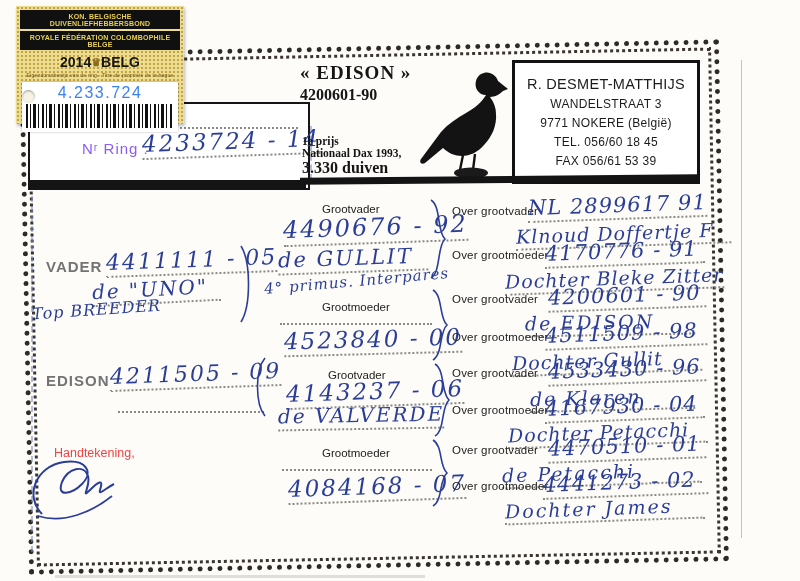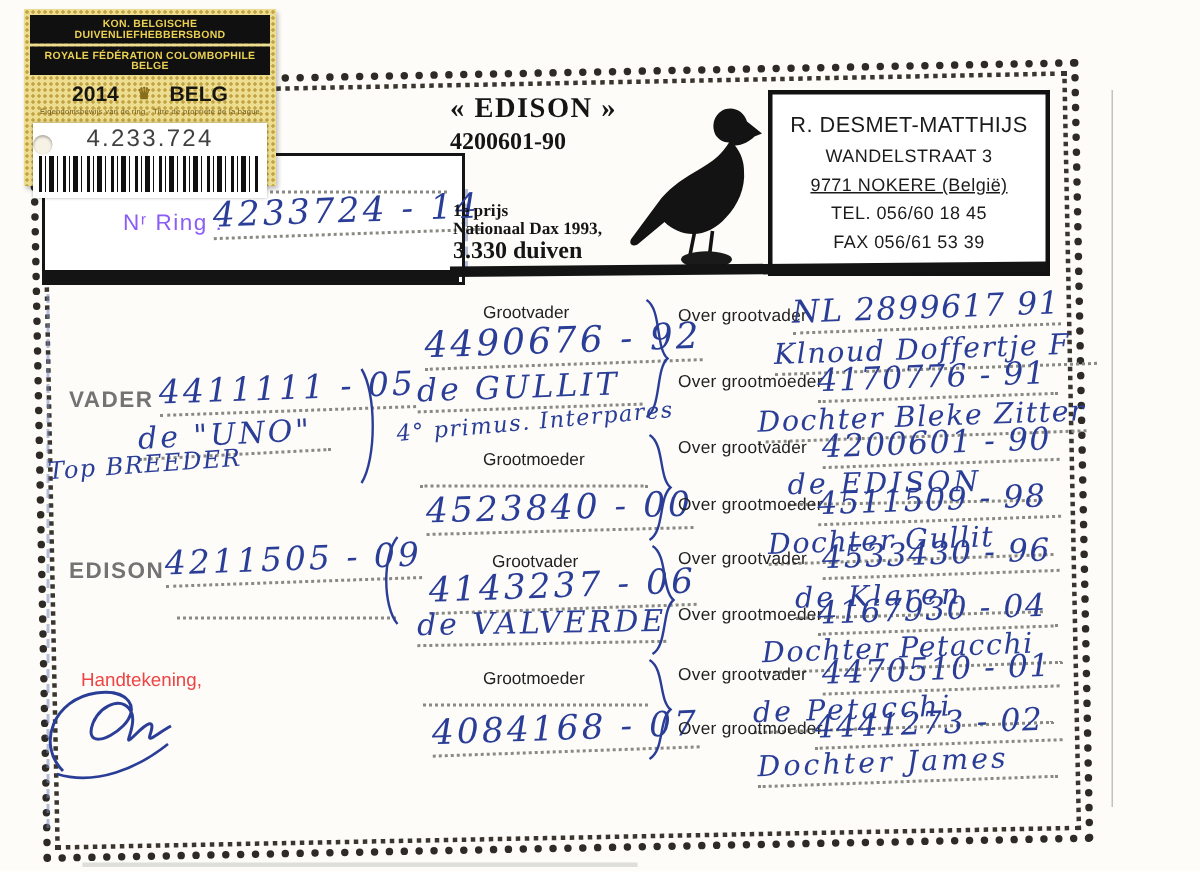--- a/index.html
+++ b/index.html
@@ -18,26 +18,26 @@
   .u{border-bottom:2px dotted #8a8a84;padding-bottom:1px;display:inline-block;}
   .dotline{border-bottom:2px dotted #8a8a84;height:1px;}
   .band{background:#141414;}
   
   .sticker{left:16px;top:6px;width:168px;height:118px;z-index:6;
            background-color:#ecdd90;
            background-image:radial-gradient(#c3a243 1px,transparent 1.2px);
            background-size:4px 4px;box-shadow:1px 2px 3px rgba(0,0,0,.25);}
   .sticker .bar{background:#101010;color:#e9cf52;font-size:7px;font-weight:bold;
                 text-align:center;letter-spacing:.2px;padding:2.5px 0;margin:4px 4px 0;}
-  .yearrow{display:flex;justify-content:center;align-items:center;gap:12px;
+  .yearrow{display:flex;justify-content:center;align-items:center;gap:0;
            font-size:14px;font-weight:bold;color:#17150f;margin-top:4px;}
   .tinynote{font-size:5px;color:#6f5417;text-align:center;margin-top:2px;letter-spacing:.2px;}
   .ringcard{width:148px;margin:4px auto 0;background:#fff;padding:2px 4px 4px;
             box-shadow:0 0 2px rgba(0,0,0,.3);}
-  .ringnum{font-size:16px;text-align:center;color:#404040;letter-spacing:1.5px;}
+  .ringnum{font-size:16px;text-align:center;color:#3b82f6;letter-spacing:1.5px;}
   .barcode{height:24px;margin-top:2px;background-color:#fff;background-image:
      repeating-linear-gradient(90deg,#111 0 2px,transparent 2px 4px,#111 4px 5px,
      transparent 5px 7px,#111 7px 10px,transparent 10px 12px,#111 12px 13px,transparent 13px 16px);}
   .hole{position:absolute;left:6px;top:84px;width:13px;height:13px;border-radius:50%;
         background:#f6f2e6;box-shadow:inset 0 1px 2px rgba(0,0,0,.35);}
   
   .ringbox{left:28px;top:102px;width:278px;height:84px;border:2px solid #151515;z-index:2;background:#fff;}
   .gg-label{font-size:11.5px;color:#222;letter-spacing:.2px;}
   .mid-label{font-size:11.5px;color:#222;}
   .big-label{font-size:15px;font-weight:bold;letter-spacing:1px;color:#737373;}
@@ -95,21 +95,21 @@
 
   <svg class="abs" style="left:418px;top:66px;z-index:2;" width="94" height="116" viewBox="0 0 94 116">
     <path fill="#131313" d="M90,23 L80,15 C78,8 70,4 63,8 C58,11 56,18 59,24 C61,27 64,29 68,29 C64,36 57,42 48,47 C39,52 30,58 23,66 L3,93 C1,96 3,99 7,97 L25,82 C30,87 37,90 44,90 C52,90 60,86 66,79 C74,71 79,59 78,48 C78,42 76,36 72,31 C77,31 82,28 85,25 Z"></path>
     <path stroke="#131313" stroke-width="2.4" fill="none" d="M45,89 L42,104 M57,88 L55,104"></path>
     <ellipse cx="53" cy="107" rx="17" ry="5.5" fill="#1a1a1a"></ellipse>
   </svg>
 
   <div class="abs addr">
     <div style="font-size:14.5px;">R. DESMET-MATTHIJS</div>
     <div style="font-size:12px;">WANDELSTRAAT 3</div>
-    <div style="font-size:12px;text-decoration:underline;">9771 NOKERE (België)</div>
+    <div style="font-size:12px;">9771 NOKERE (België)</div>
     <div style="font-size:12px;">TEL. 056/60 18 45</div>
     <div style="font-size:12px;">FAX 056/61 53 39</div>
   </div>
 
   <div class="abs bluedash" style="left:31px;top:196px;height:356px;z-index:2;"></div>
   <div class="abs edge" style="left:741px;top:60px;height:478px;"></div>
 
   <span class="abs print big-label" style="left:46px;top:258px;z-index:2;">VADER</span>
   <span class="abs hand u" style="left:106px;top:247px;font-size:22px;letter-spacing:2px;min-width:152px;transform:rotate(-2deg);z-index:2;">4411111 - 05</span>
   <span class="abs hand u" style="left:92px;top:277px;font-size:20px;letter-spacing:2px;min-width:128px;transform:rotate(-3deg);z-index:2;">de "UNO"</span>

